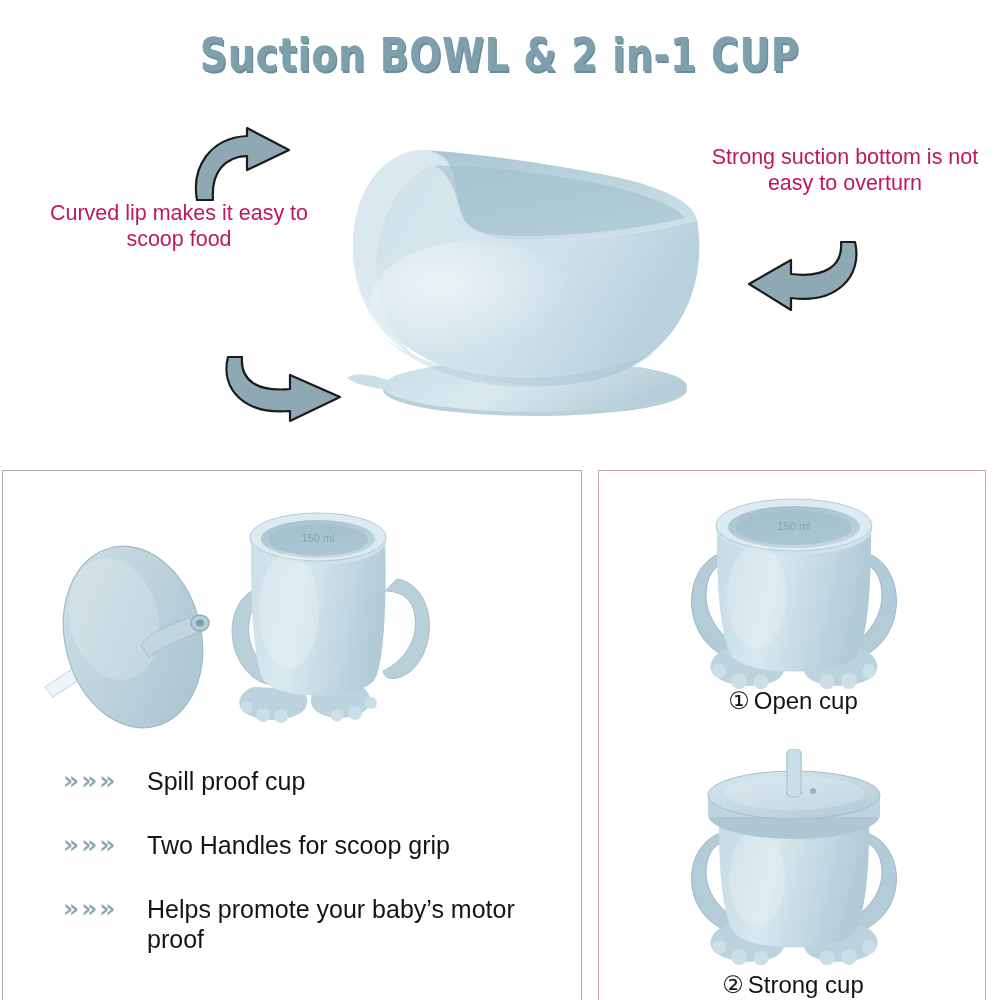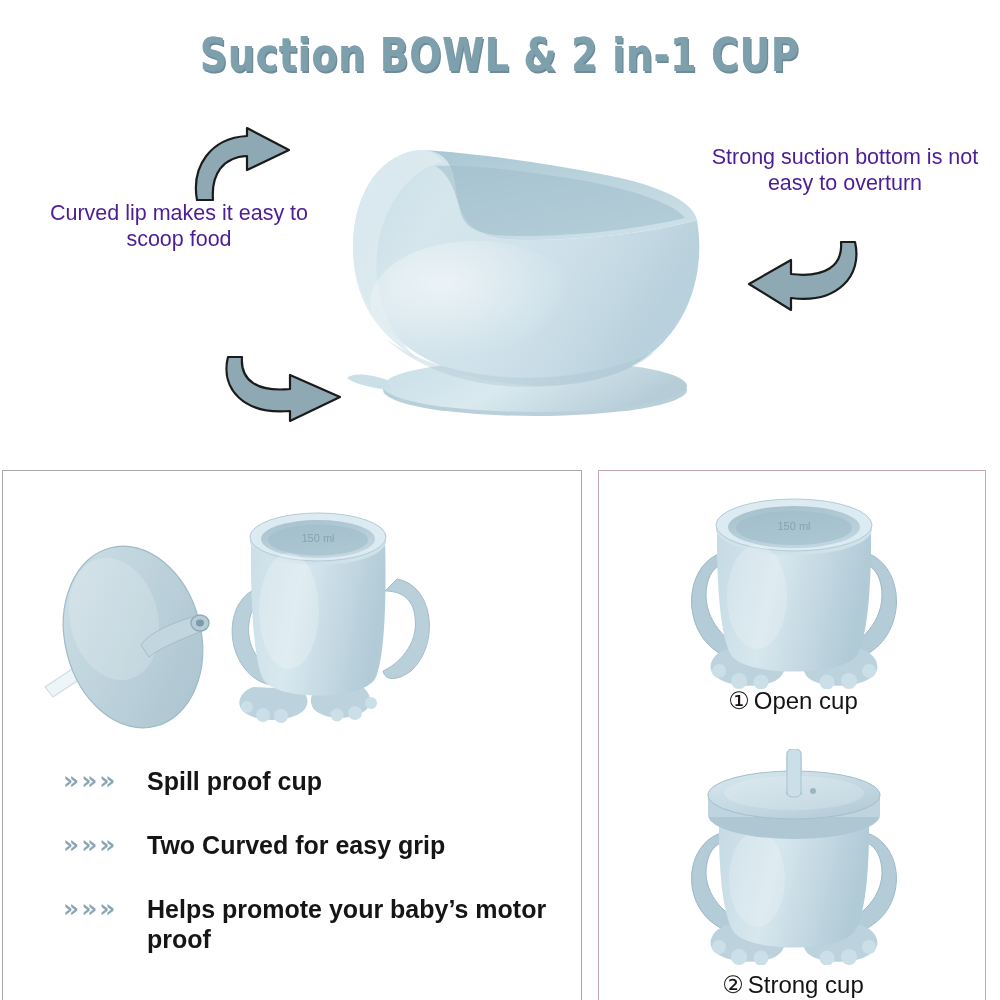--- a/index.html
+++ b/index.html
@@ -28,21 +28,21 @@
     white-space:nowrap;
   }
 
   
   .hero{position:absolute;left:0;top:100px;width:1000px;height:340px;}
 
   .anno{
     position:absolute;
     font-size:21.5px;
     line-height:1.22;
-    color:#4c1d95;
+    color:#be185d;
     font-family:"Liberation Sans", sans-serif;
   }
   .anno-curved{left:24px;top:92px;width:310px;text-align:center;}
   .anno-lift{left:4px;top:210px;width:320px;text-align:left;}
   .anno-strong{left:690px;top:36px;width:310px;text-align:center;}
 
   .arrow{position:absolute;}
   .arrow-curved{left:185px;top:18px;}
   .arrow-lift{left:218px;top:245px;}
   .arrow-strong{left:745px;top:130px;}
@@ -73,21 +73,20 @@
     letter-spacing:2px;
     font-family:"DejaVu Sans", sans-serif;
     padding-top:2px;
     font-weight:700;
   }
   .bullet-text{
     flex:1 1 auto;
     font-size:25px;
     line-height:1.2;
     color:#151515;
-    font-weight:bold;
   }
 
   
   .cap{
     position:absolute;width:388px;text-align:center;
     font-size:24px;color:#141414;
   }
   .cap-1{top:216px;}
   .cap-2{top:500px;}
   .cap .circ{
@@ -271,21 +270,21 @@
 
     <div class="bullets">
 
       <div class="bullet-row">
         <span class="chevrons">»»»</span>
         <span class="bullet-text">Spill proof cup</span>
       </div>
 
       <div class="bullet-row">
         <span class="chevrons">»»»</span>
-        <span class="bullet-text">Two Curved for easy grip</span>
+        <span class="bullet-text">Two Handles for scoop grip</span>
       </div>
 
       <div class="bullet-row">
         <span class="chevrons">»»»</span>
         <span class="bullet-text">Helps promote your baby’s motor proof</span>
       </div>
     </div>
   </div>
 
   <div class="panel panel-right">

